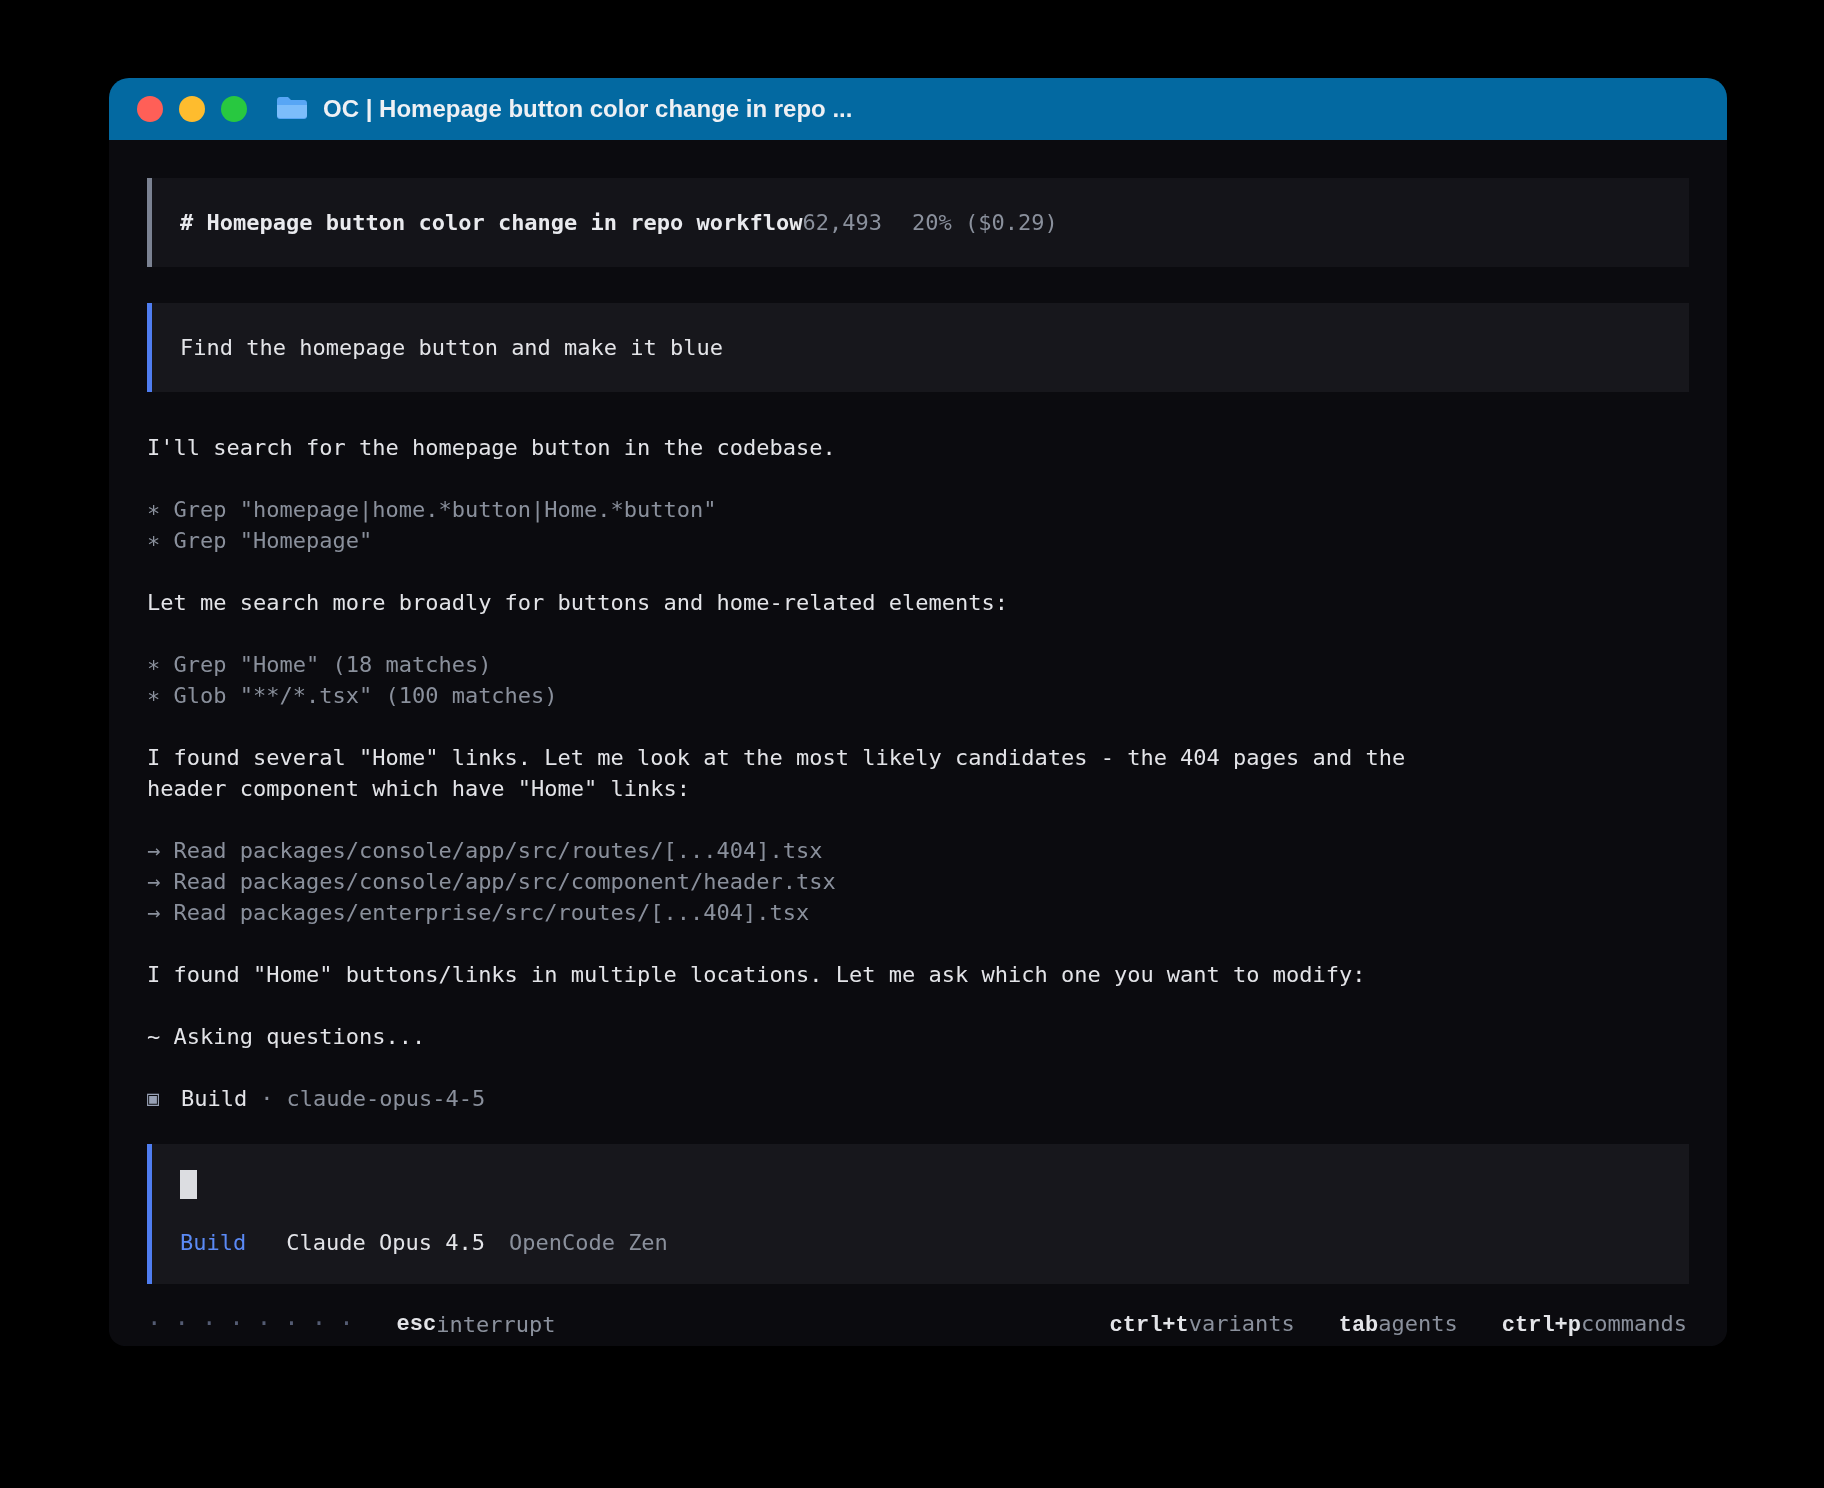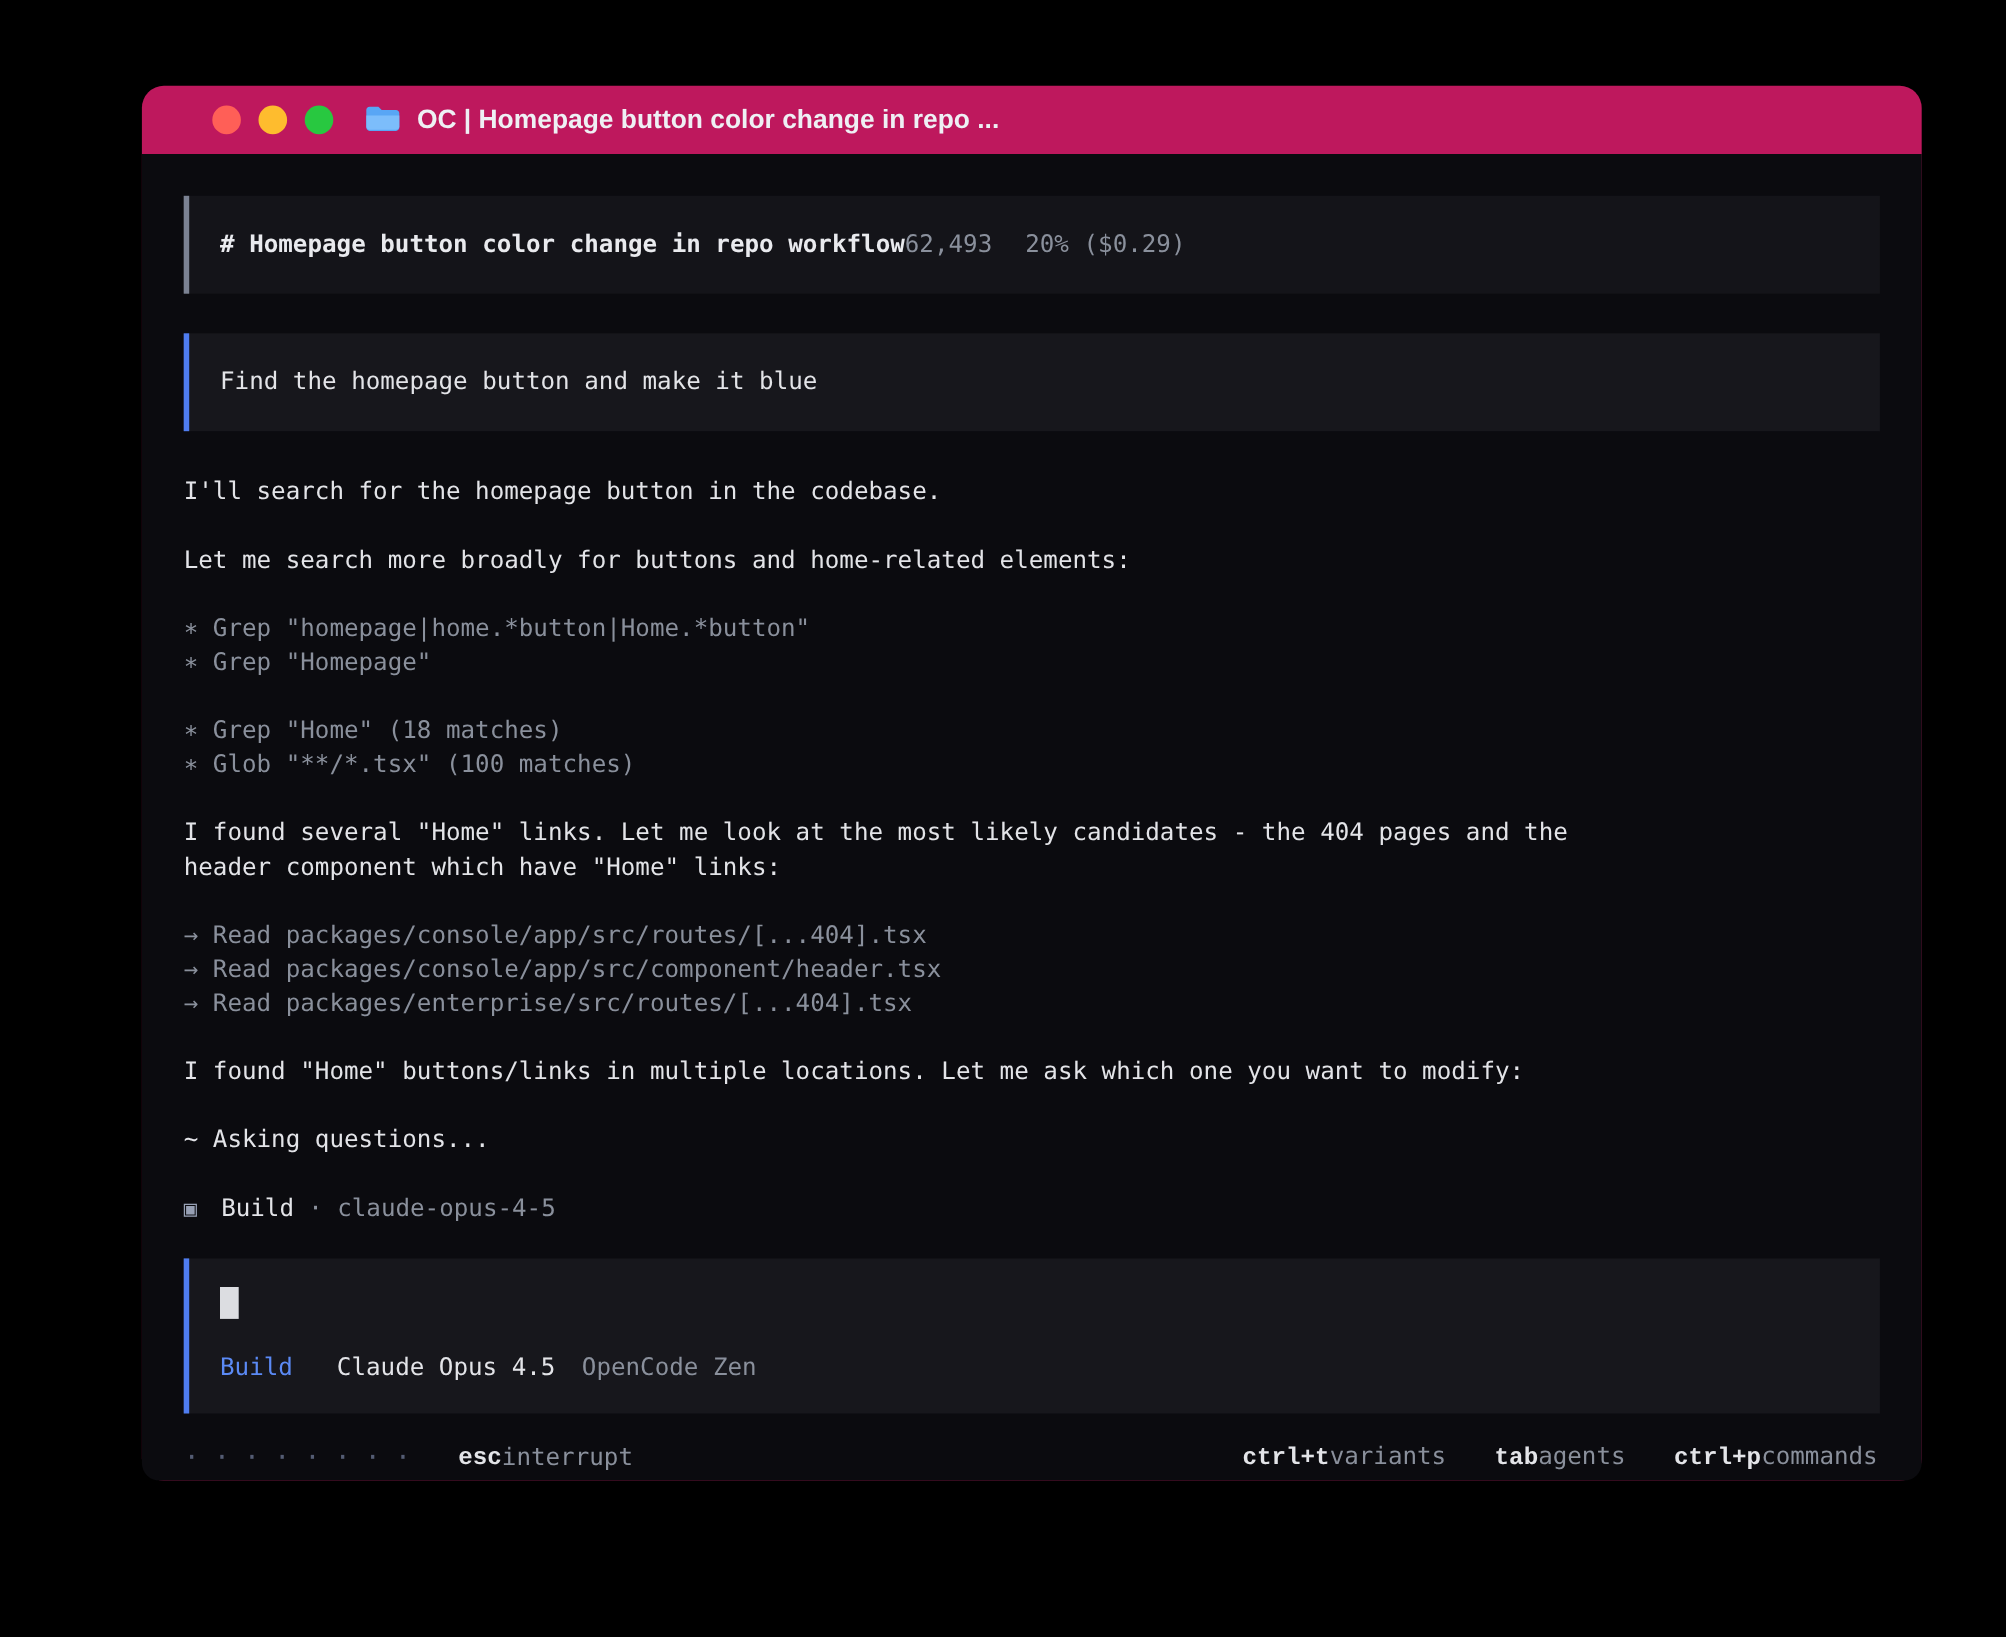--- a/index.html
+++ b/index.html
@@ -1,23 +1,22 @@
 <!DOCTYPE html>
 <html><head>
 <meta charset="utf-8">
 <style>
   * { margin:0; padding:0; box-sizing:border-box; }
   html,body { width:1824px; height:1488px; background:#000; overflow:hidden; }
   body { font-family:"DejaVu Sans Mono", monospace; }
 
   .window {
-    position:absolute; left:129px; top:78px; width:1618px; height:1268px;
-    background:#be185d; border-radius:20px;
+    position:absolute; left:109px; top:78px; width:1618px; height:1268px;
+    background:#0369a1; border-radius:20px;
     box-shadow:0 30px 90px rgba(0,0,0,0.85);
-    padding-left:36px;
   }
 
   
   .titlebar {
     height:62px; display:flex; align-items:center; padding:0 28px;
   }
   .lights { display:flex; gap:16px; }
   .light { width:26px; height:26px; border-radius:50%; }
   .light.red    { background:#ff5f57; }
   .light.yellow { background:#febc2e; }
@@ -107,26 +106,26 @@
 
     <div class="block user-msg">
       <span>Find the homepage button and make it blue</span>
     </div>
 
     <div class="para">
       <div class="line">I'll search for the homepage button in the codebase.</div>
     </div>
 
     <div class="para">
-      <div class="line">Let me search more broadly for buttons and home-related elements:</div>
+      <div class="line dim">∗ Grep "homepage|home.*button|Home.*button"</div>
+      <div class="line dim">∗ Grep "Homepage"</div>
     </div>
 
     <div class="para">
-      <div class="line dim">∗ Grep "homepage|home.*button|Home.*button"</div>
-      <div class="line dim">∗ Grep "Homepage"</div>
+      <div class="line">Let me search more broadly for buttons and home-related elements:</div>
     </div>
 
     <div class="para">
       <div class="line dim">∗ Grep "Home" (18 matches)</div>
       <div class="line dim">∗ Glob "**/*.tsx" (100 matches)</div>
     </div>
 
     <div class="para">
       <div class="line">I found several "Home" links. Let me look at the most likely candidates - the 404 pages and the header component which have "Home" links:</div>
     </div>

